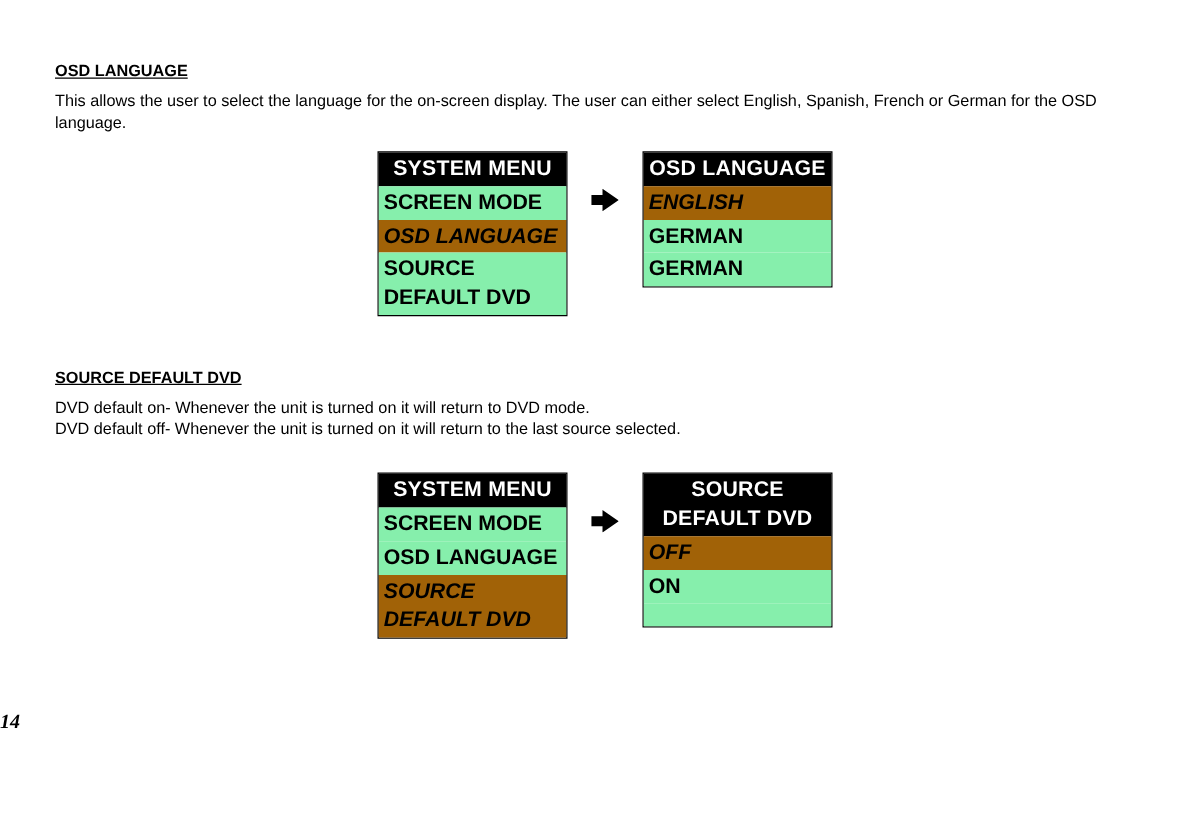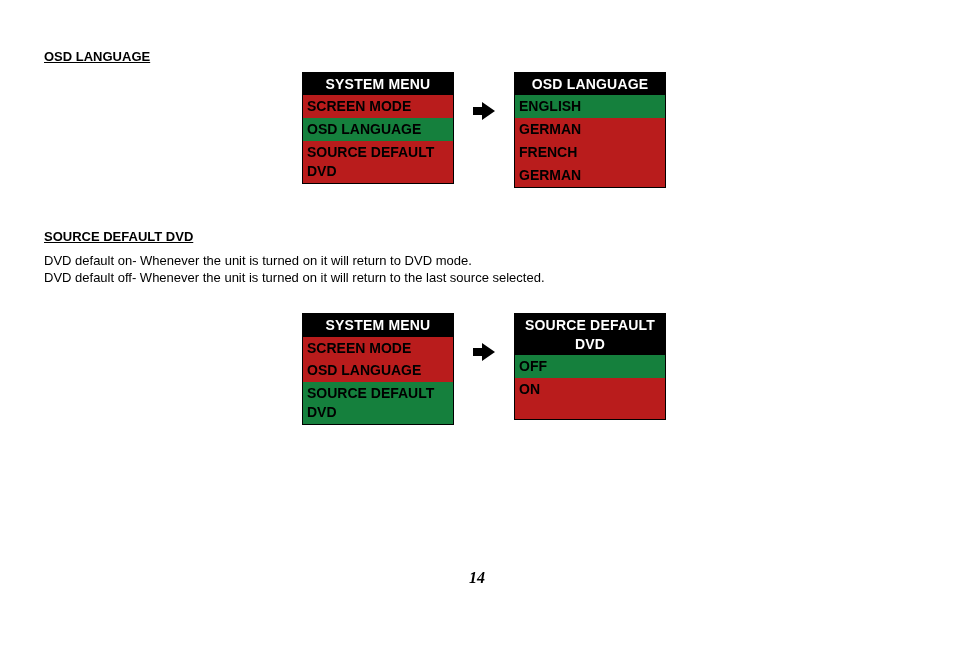--- a/index.html
+++ b/index.html
@@ -41,80 +41,80 @@
     align-items: center;
     justify-content: center;
     padding-top: 30px;
   }
   .arrow {
     display: inline-block;
   }
 
   .menu {
     border: 1px solid #000;
-    font-size: 14px;
+    font-size: 17px;
     font-weight: bold;
     width: 150px;
   }
   .menu .title {
     background: #000;
     color: #fff;
     text-align: center;
     padding: 2px 2px;
     letter-spacing: 0.2px;
   }
   .menu .item {
     padding: 2px 4px;
-    background: #b91c1c;
+    background: #86efac;
   }
   .menu .item.selected {
-    background: #15803d;
+    background: #a16207;
+    font-style: italic;
   }
   .menu .item.blank {
     height: 14px;
   }
 
   .page-number {
     position: absolute;
     bottom: 20px;
     left: 0;
     width: 954px;
-    text-align: center;
     font-family: "Times New Roman", Times, serif;
     font-style: italic;
     font-weight: bold;
     font-size: 16px;
   }
 </style>
 </head>
 <body>
 
 <div class="page">
 
   <div class="heading">OSD LANGUAGE</div>
+  <div class="para">This allows the user to select the language for the on-screen display. The user can either select English, Spanish, French or German for the OSD language.</div>
 
   <div class="diagram">
     <div class="menu">
       <div class="title">SYSTEM MENU</div>
       <div class="item">SCREEN MODE</div>
       <div class="item selected">OSD LANGUAGE</div>
       <div class="item">SOURCE DEFAULT DVD</div>
     </div>
     <div class="arrow-wrap">
       <span class="arrow">
         <svg width="22" height="18" viewBox="0 0 22 18">
           <polygon points="0,5 9,5 9,0 22,9 9,18 9,13 0,13" fill="#000"></polygon>
         </svg>
       </span>
     </div>
     <div class="menu">
       <div class="title">OSD LANGUAGE</div>
       <div class="item selected">ENGLISH</div>
       <div class="item">GERMAN</div>
-      <div class="item">FRENCH</div>
       <div class="item">GERMAN</div>
     </div>
   </div>
 
   <div class="heading">SOURCE DEFAULT DVD</div>
   <div>DVD default on-  Whenever the unit is turned on it will return to DVD mode.</div>
   <div class="para" style="margin-bottom:26px">DVD default off-  Whenever the unit is turned on it will return to the last source selected.</div>
 
   <div class="diagram">
     <div class="menu">

